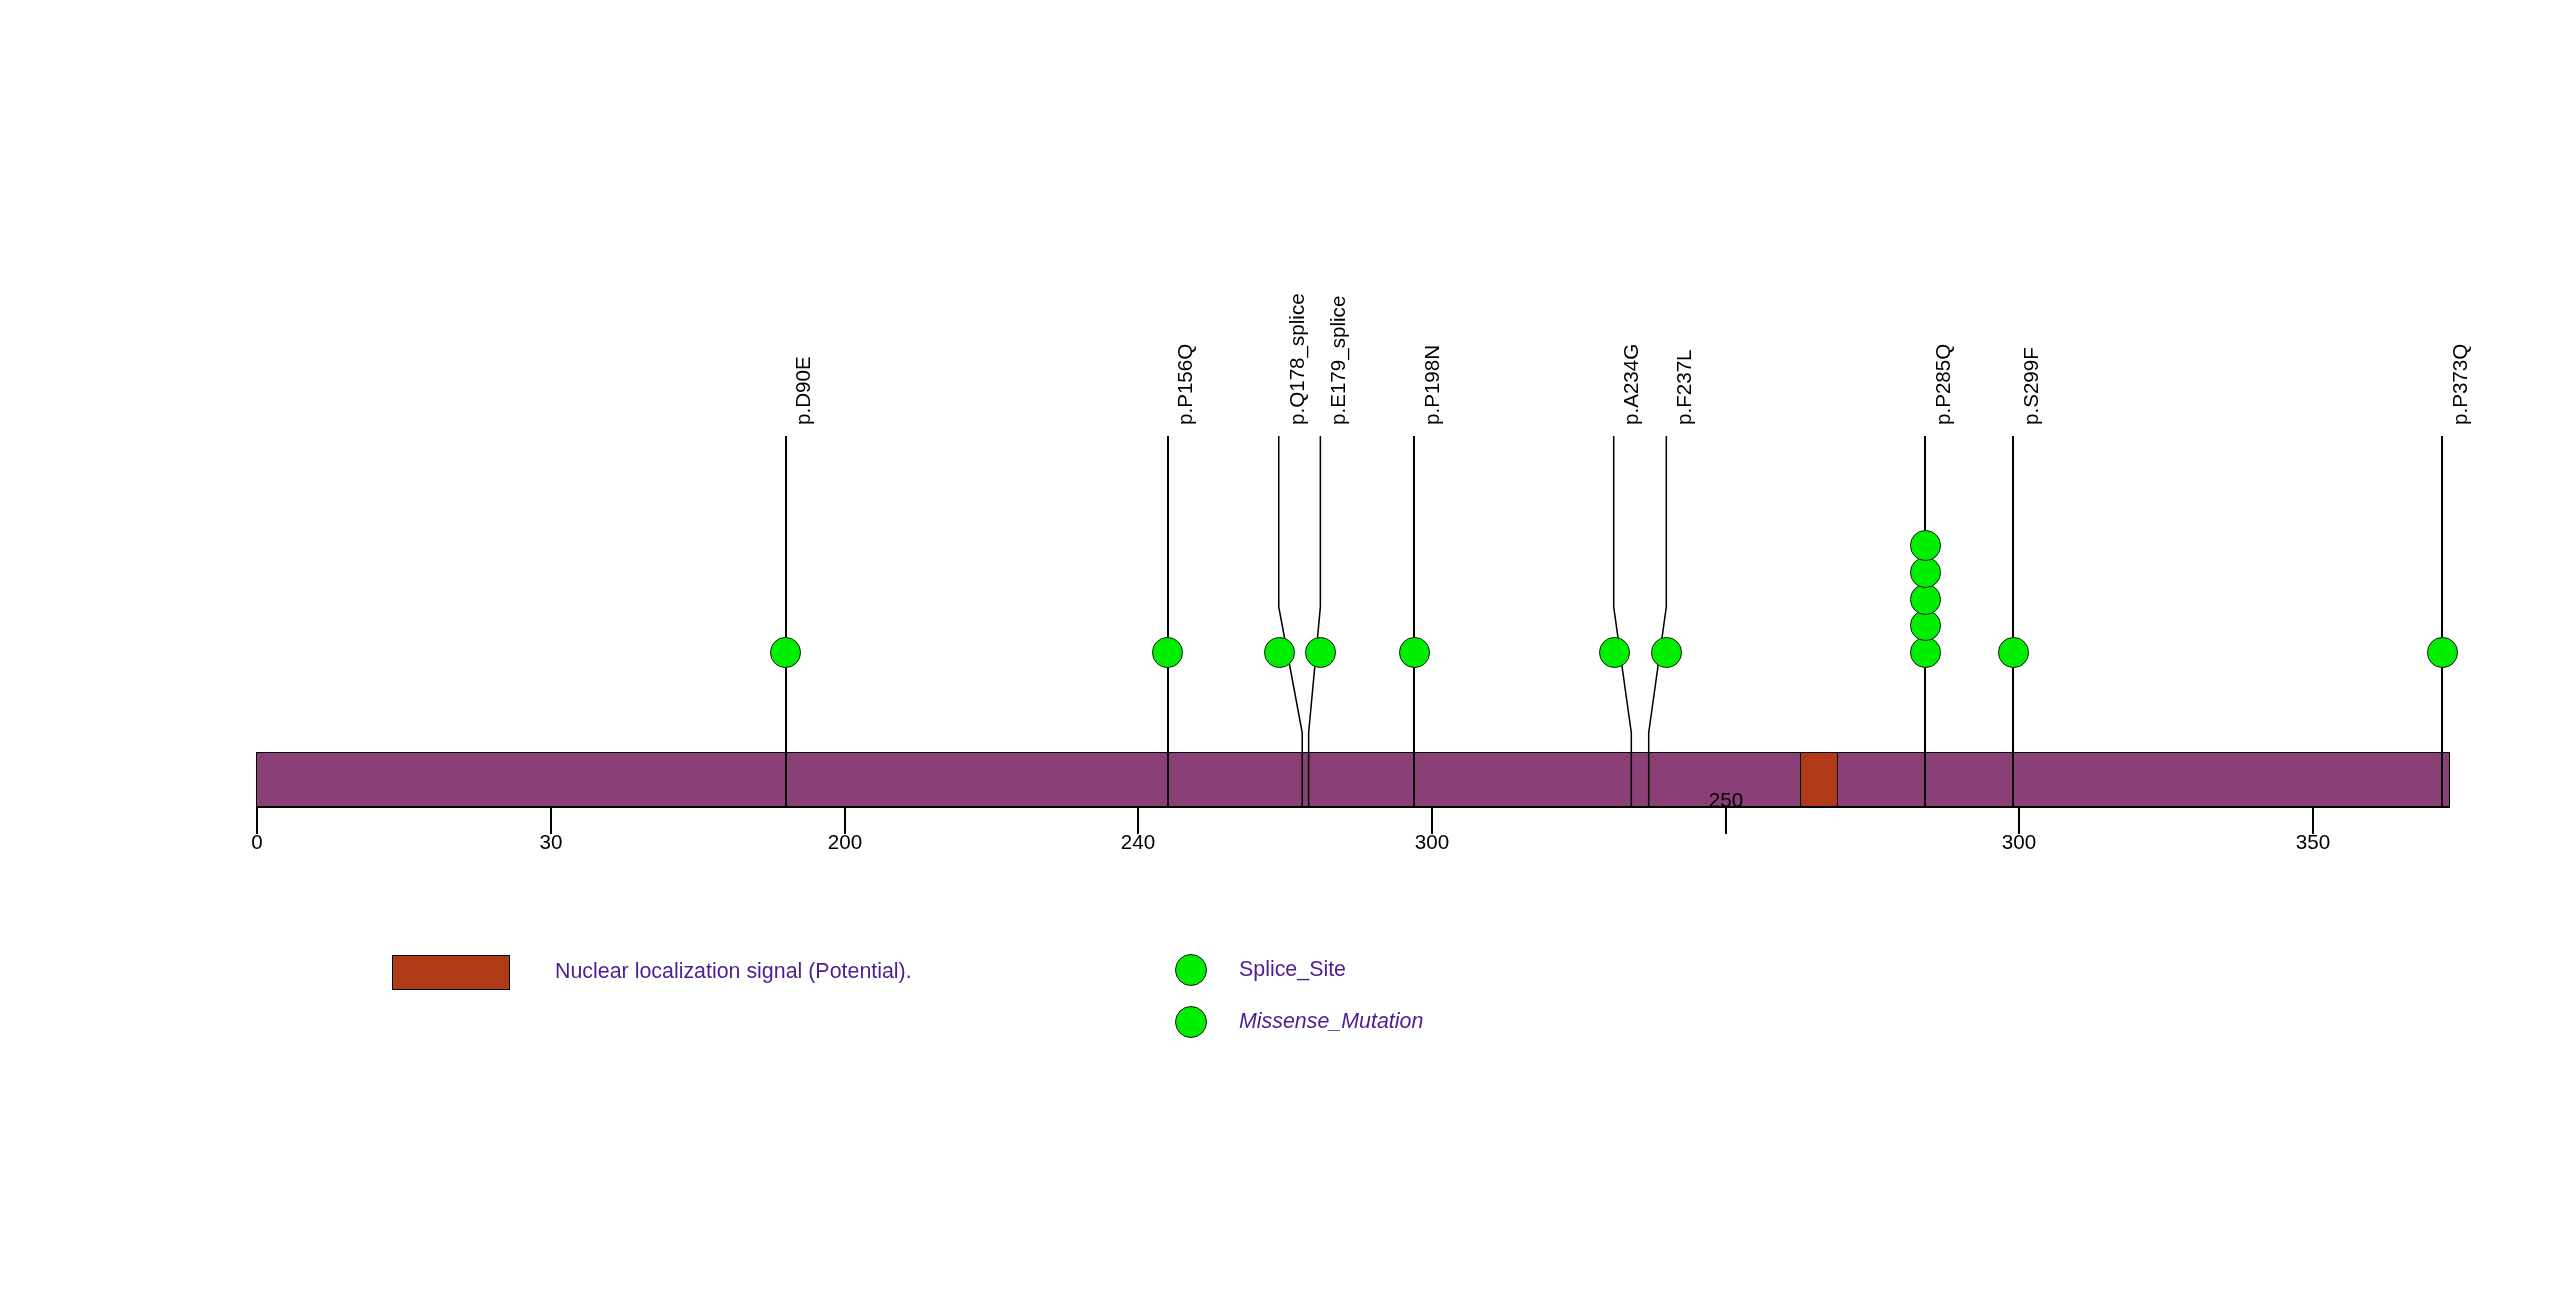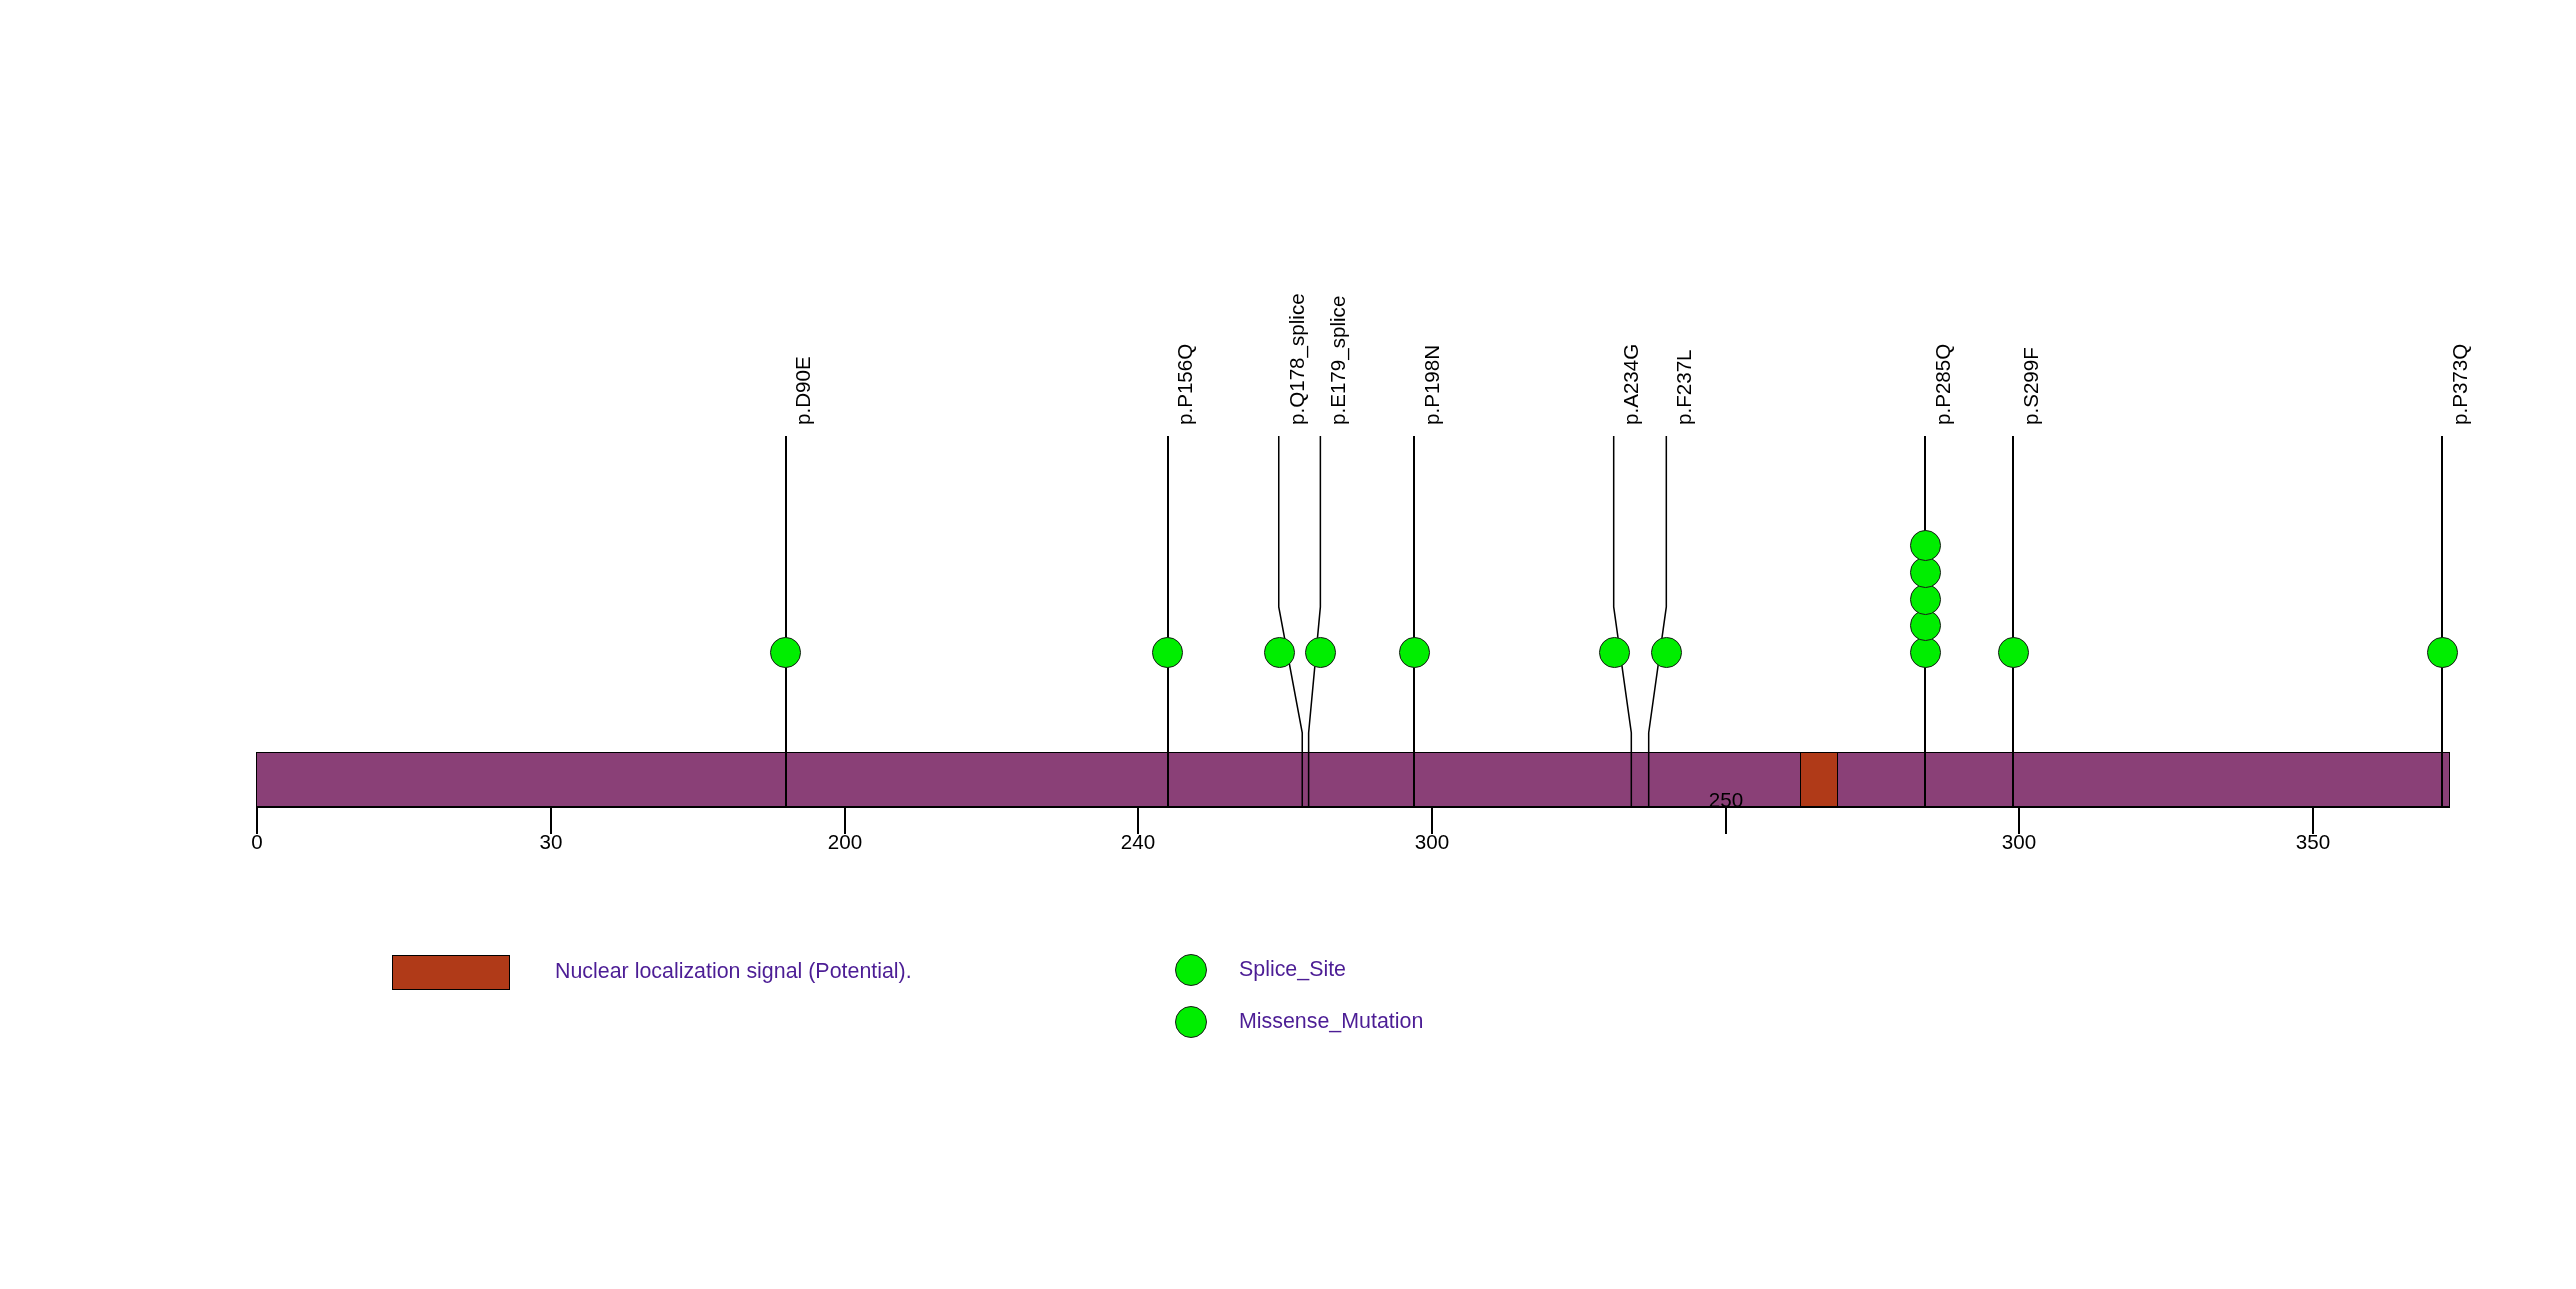--- a/index.html
+++ b/index.html
@@ -100,15 +100,15 @@
     <div class="lolli" style="left: 1998px; top: 637px; width: 30.5px; height: 30.5px; background: rgb(0, 238, 0);"></div>
     <div class="mut-label" style="left: 2021px; top: 425px;">p.S299F</div>
     <div class="stem" style="left: 2441px; top: 436px; height: 370px;"></div>
     <div class="lolli" style="left: 2427px; top: 637px; width: 30.5px; height: 30.5px; background: rgb(0, 238, 0);"></div>
     <div class="mut-label" style="left: 2450px; top: 425px;">p.P373Q</div>
     <div class="legend-swatch" style="left: 392px; top: 955px; width: 118px; height: 35px; background: rgb(176, 58, 24);"></div>
     <div class="legend-text" style="left: 555px; top: 960px;">Nuclear localization signal (Potential).</div>
     <div class="legend-dot" style="left: 1175px; top: 954px; width: 32px; height: 32px; background: rgb(0, 238, 0);"></div>
     <div class="legend-text" style="left: 1239px; top: 958px;">Splice_Site</div>
     <div class="legend-dot" style="left: 1175px; top: 1006px; width: 32px; height: 32px; background: rgb(0, 238, 0);"></div>
-    <div class="legend-text" style="left: 1239px; top: 1010px;">Missense_Mutation</div>
+    <div class="legend-text" style="left: 1239px; top: 1010px; font-style: italic;">Missense_Mutation</div>
   </div>
 
 
 </body></html>

